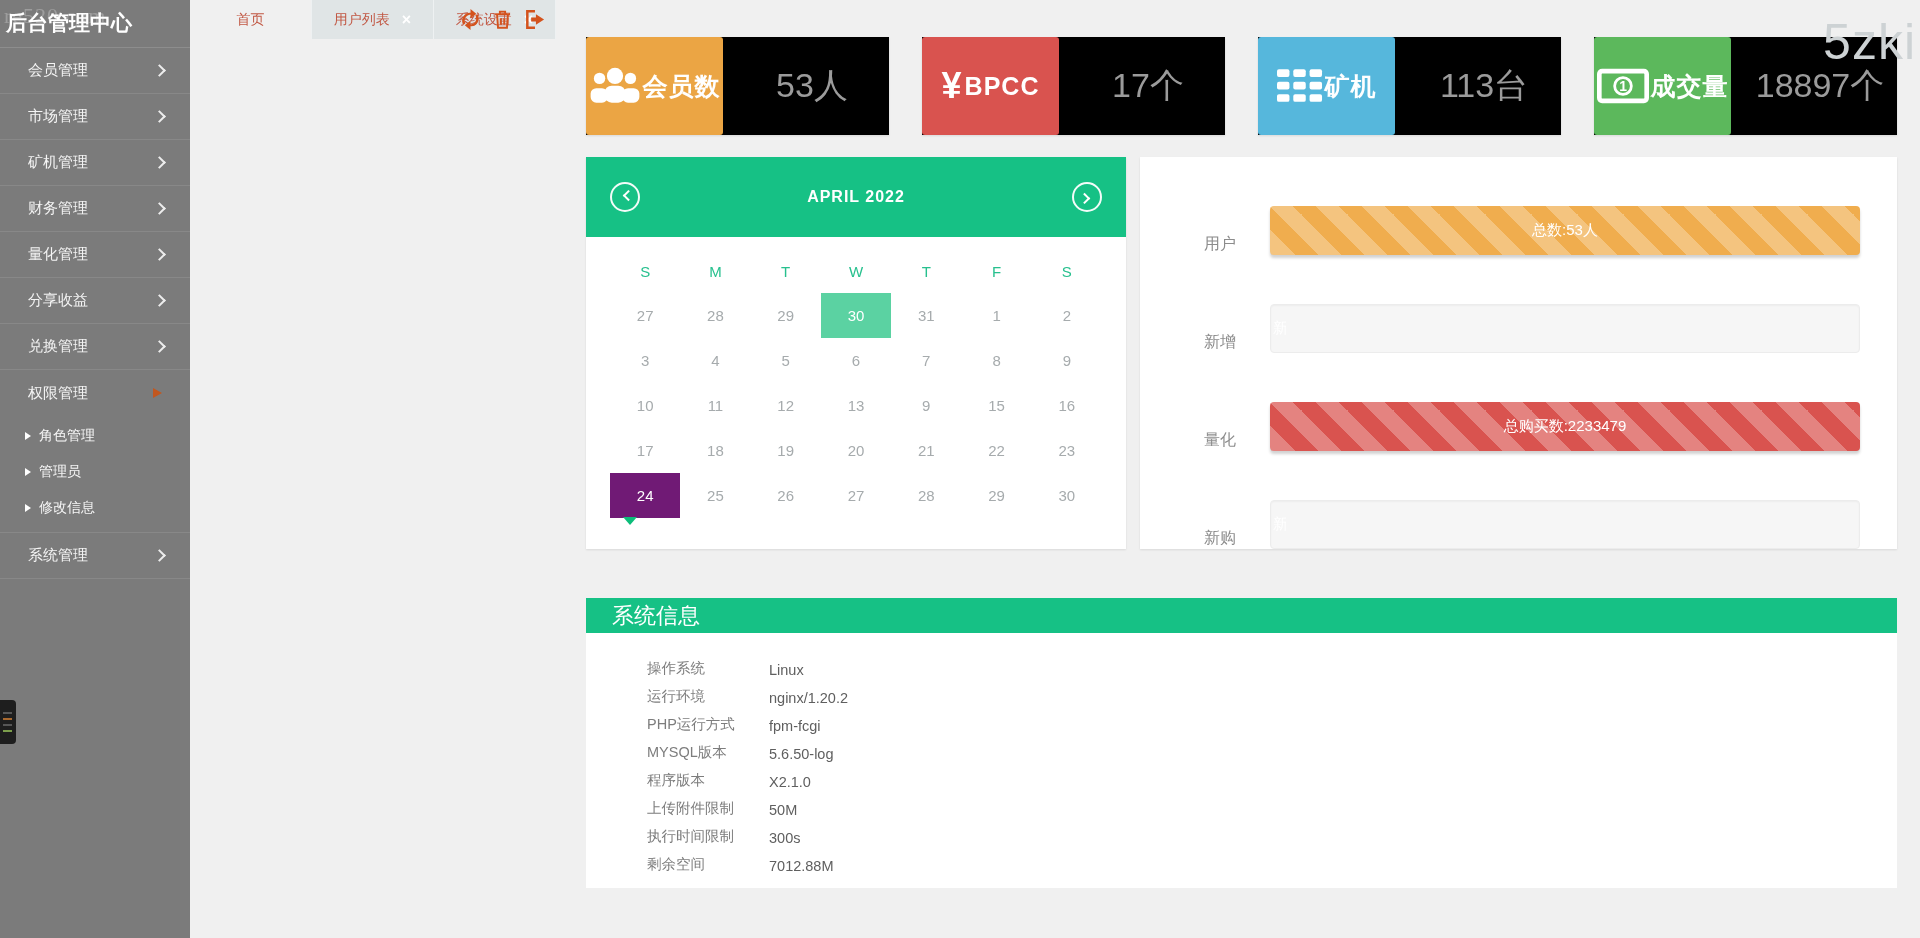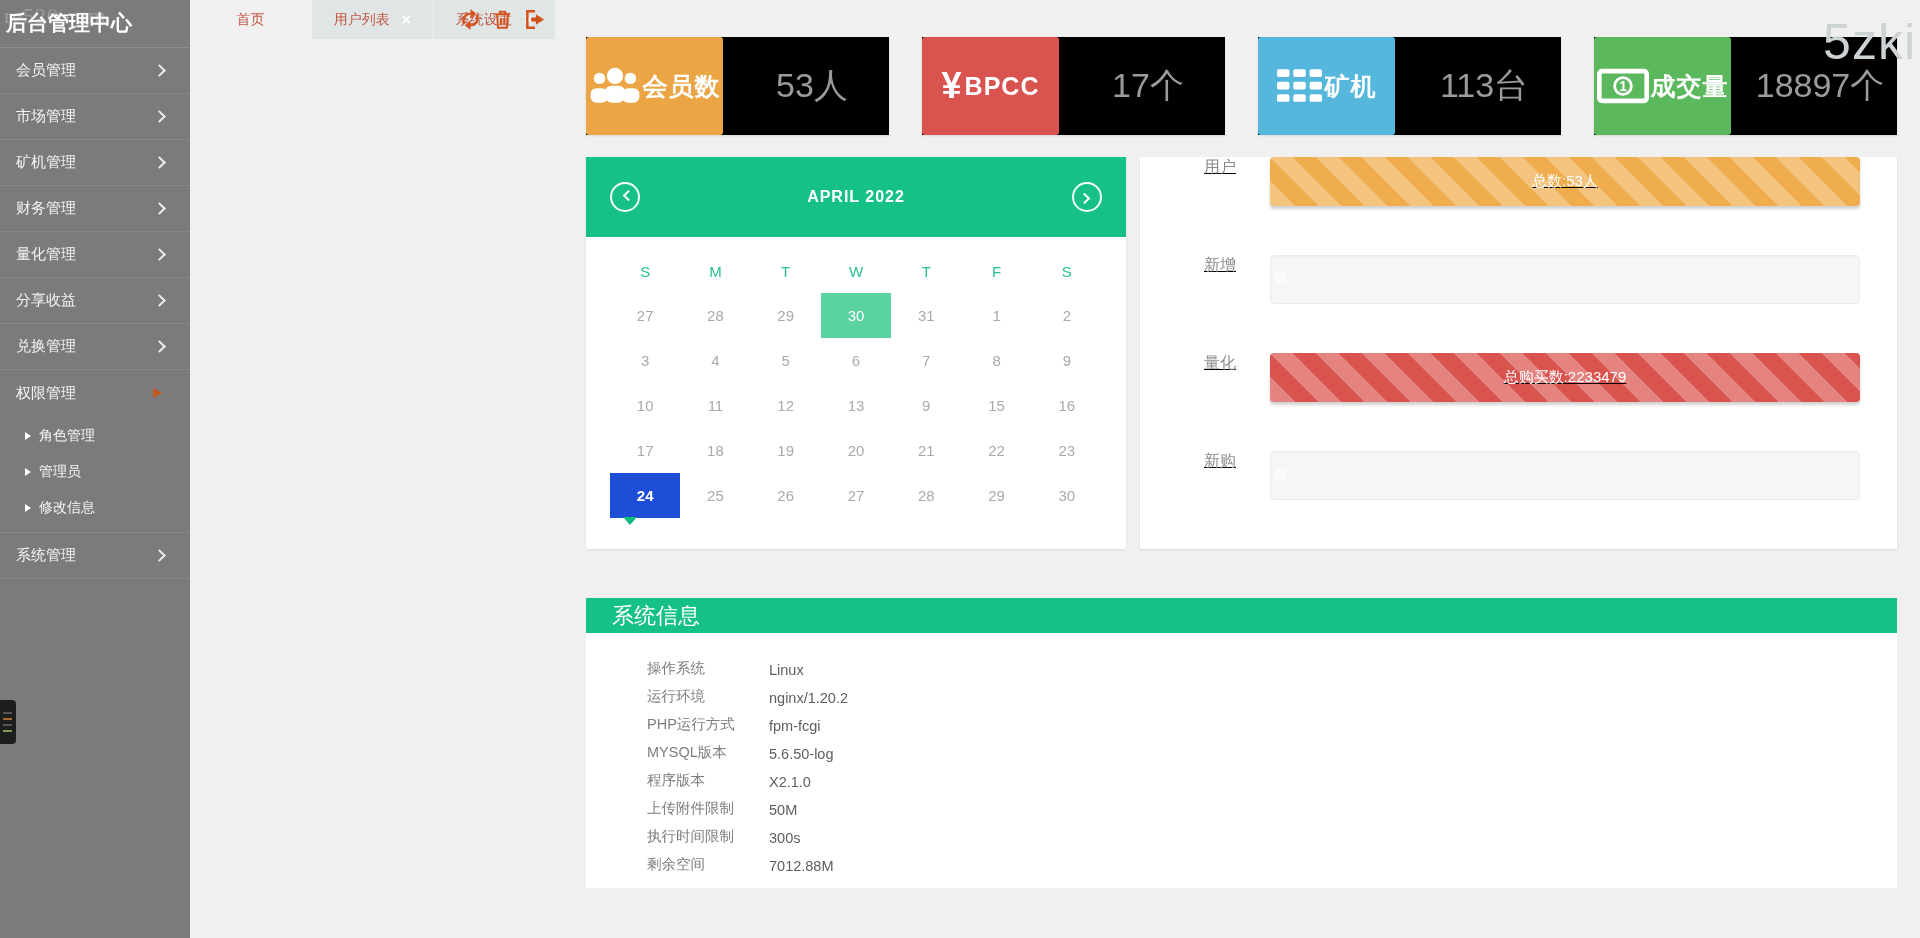--- a/index.html
+++ b/index.html
@@ -11,21 +11,21 @@
   }
   .app { display:flex; width:100%; height:100%; }
 
   
   .sidebar { width:190px; flex-shrink:0; background:#7b7b7b; position:relative; }
   .sidebar-watermark { position:absolute; top:3px; left:4px; font-size:22px;
     color:rgba(235,235,235,.30); letter-spacing:1px; z-index:0; font-family:"Liberation Serif",serif; }
   .sidebar-title { position:relative; z-index:1; color:#fff; font-size:21px; font-weight:bold;
     padding:9px 0 10px 6px; border-bottom:1px solid #8d8d8d; }
   .menu-item { height:46px; display:flex; align-items:center; justify-content:space-between;
-    padding:0 24px 0 16px; color:#f4f4f4; font-size:15px; border-bottom:1px solid #888;
+    padding:0 24px 0 28px; color:#f4f4f4; font-size:15px; border-bottom:1px solid #888;
     cursor:pointer; position:relative; z-index:1; }
   .chev { width:9px; height:9px; border-top:2px solid #ededed; border-right:2px solid #ededed;
     transform:rotate(45deg); margin-right:2px; }
   .arrow-orange { width:0; height:0; border-left:9px solid #c2571f;
     border-top:5px solid transparent; border-bottom:5px solid transparent; margin-right:4px; }
   .submenu { border-bottom:1px solid #888; padding:2px 0 6px; }
   .submenu-item { height:36px; display:flex; align-items:center; padding-left:25px;
     color:#f6f6f6; font-size:14px; cursor:pointer; }
   .sub-bullet { width:0; height:0; border-left:6px solid #fff;
     border-top:4px solid transparent; border-bottom:4px solid transparent; margin-right:8px; }
@@ -80,27 +80,27 @@
   .nav-chev { width:8px; height:8px; border-top:2px solid #fff; border-left:2px solid #fff; }
   .nav-prev .nav-chev { transform:rotate(-45deg) translate(2px,0); margin-left:3px; }
   .nav-next .nav-chev { transform:rotate(135deg) translate(2px,0); margin-right:3px; }
   .cal-body { padding:12px 24px 18px; }
   .cal-weekdays { display:flex; height:44px; align-items:center; }
   .cal-weekdays span { flex:1; text-align:center; color:#27c08e; font-size:15px; }
   .cal-row { display:flex; }
   .cal-cell { flex:1; height:45px; display:flex; align-items:center; justify-content:center;
     font-size:15px; color:#a6abad; cursor:pointer; position:relative; }
   .cal-cell.hl { background:#5bd2a2; color:#fff; }
-  .cal-cell.sel { background:#1d4ed8; color:#fff; font-weight:bold; }
+  .cal-cell.sel { background:#701a75; color:#fff; font-weight:normal; }
   .cal-cell.sel::after { content:""; position:absolute; bottom:-7px; left:13px;
     border:7px solid transparent; border-top:8px solid #0cbd7a; border-bottom:0; }
 
   .bars-panel { flex:1; background:#fff; box-shadow:0 1px 2px rgba(0,0,0,.10);
     padding:0 37px 0 64px; display:flex; flex-direction:column; justify-content:center; }
-  .bar-row { display:flex; align-items:flex-start; height:98px;text-decoration:underline; }
+  .bar-row { display:flex; align-items:flex-end; height:98px; }
   .bar-label { width:66px; font-size:16px; color:#8c8c8c; flex-shrink:0; }
   .bar-track { flex:1; height:49px; border-radius:4px; position:relative; }
   .bar-track.empty { background:#f6f6f6; border:1px solid #ececec;
     box-shadow:inset 0 1px 2px rgba(0,0,0,.04); }
   .bar-fill { height:100%; width:100%; border-radius:4px; display:flex; align-items:center;
     justify-content:center; color:#fff; font-size:15px;
     box-shadow:0 3px 3px rgba(0,0,0,.18);
     background-image:linear-gradient(45deg, rgba(255,255,255,.28) 25%, transparent 25%,
       transparent 50%, rgba(255,255,255,.28) 50%, rgba(255,255,255,.28) 75%, transparent 75%);
     background-size:46px 46px; }

